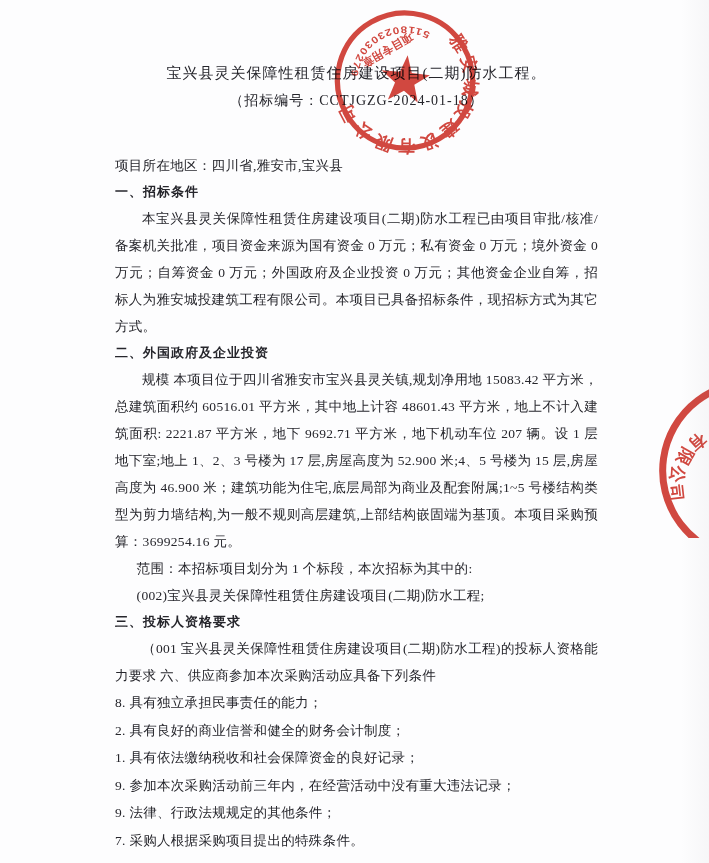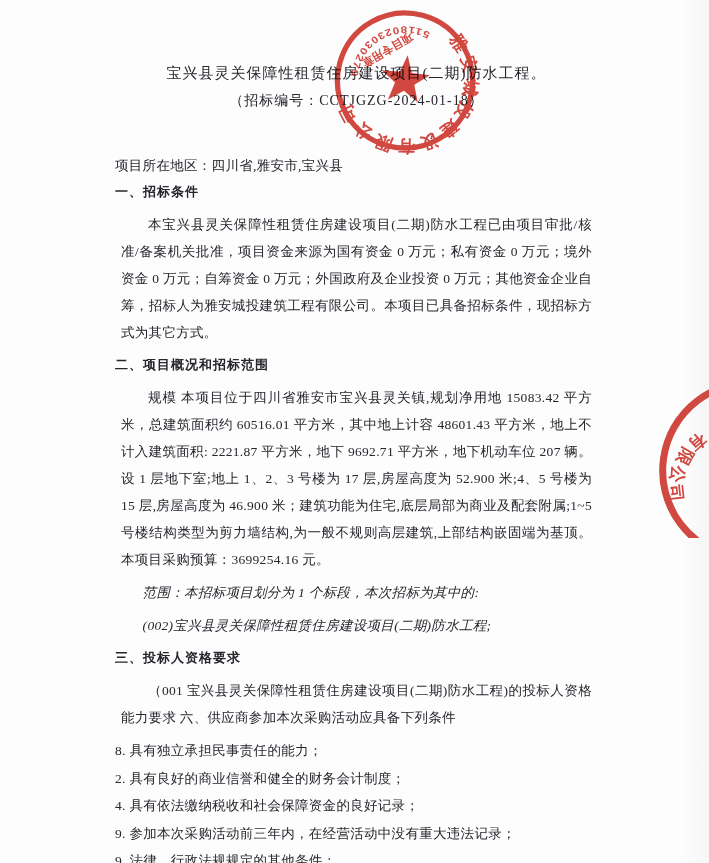--- a/index.html
+++ b/index.html
@@ -25,23 +25,23 @@
     margin:0;text-align:center;font-size:15px;font-weight:normal;
     line-height:22px;letter-spacing:1px;
   }
   .doc-subtitle{
     margin:7px 0 0 0;text-align:center;font-size:14px;line-height:20px;letter-spacing:1px;
   }
   .loc{margin:41px 0 0 0;line-height:27px;}
   .sec-heading{
     margin:0;font-size:13px;font-weight:bold;line-height:26px;letter-spacing:1px;
   }
-  .para{margin:6px;text-align:justify;}
+  .para{margin:0;text-align:justify;}
   .indent{text-indent:2em;}
-  .indent-sm{text-indent:1.6em;font-style:italic;}
+  .indent-sm{text-indent:1.6em;}
   .cond{margin:0;line-height:27.5px;text-align:justify;}
   .seal-main{
     position:absolute;left:330px;top:4px;width:150px;height:153px;
     mix-blend-mode:multiply;pointer-events:none;
   }
   .seal-side{
     position:absolute;left:639px;top:388px;width:70px;height:150px;
     mix-blend-mode:multiply;pointer-events:none;overflow:hidden;
   }
   .seal-main svg,.seal-side svg{display:block;width:100%;height:100%;}
@@ -55,31 +55,31 @@
 
   <div class="content">
     <h1 class="doc-title">宝兴县灵关保障性租赁住房建设项目(二期)防水工程。</h1>
     <div class="doc-subtitle">（招标编号：CCTJGZG-2024-01-18）</div>
 
     <p class="loc">项目所在地区：四川省,雅安市,宝兴县</p>
 
     <h2 class="sec-heading">一、招标条件</h2>
     <p class="para indent">本宝兴县灵关保障性租赁住房建设项目(二期)防水工程已由项目审批/核准/备案机关批准，项目资金来源为国有资金 0 万元；私有资金 0 万元；境外资金 0 万元；自筹资金 0 万元；外国政府及企业投资 0 万元；其他资金企业自筹，招标人为雅安城投建筑工程有限公司。本项目已具备招标条件，现招标方式为其它方式。</p>
 
-    <h2 class="sec-heading">二、项目概况和招标范围</h2>
+    <h2 class="sec-heading">二、外国政府及企业投资</h2>
     <p class="para indent">规模 本项目位于四川省雅安市宝兴县灵关镇,规划净用地 15083.42 平方米，总建筑面积约 60516.01 平方米，其中地上计容 48601.43 平方米，地上不计入建筑面积: 2221.87 平方米，地下 9692.71 平方米，地下机动车位 207 辆。设 1 层地下室;地上 1、2、3 号楼为 17 层,房屋高度为 52.900 米;4、5 号楼为 15 层,房屋高度为 46.900 米；建筑功能为住宅,底层局部为商业及配套附属;1~5 号楼结构类型为剪力墙结构,为一般不规则高层建筑,上部结构嵌固端为基顶。本项目采购预算：3699254.16 元。</p>
     <p class="para indent-sm">范围：本招标项目划分为 1 个标段，本次招标为其中的:</p>
     <p class="para indent-sm">(002)宝兴县灵关保障性租赁住房建设项目(二期)防水工程;</p>
 
     <h2 class="sec-heading">三、投标人资格要求</h2>
     <p class="para indent">（001 宝兴县灵关保障性租赁住房建设项目(二期)防水工程)的投标人资格能力要求 六、供应商参加本次采购活动应具备下列条件</p>
 
     <p class="cond">8. 具有独立承担民事责任的能力；</p>
     <p class="cond">2. 具有良好的商业信誉和健全的财务会计制度；</p>
-    <p class="cond">4. 具有依法缴纳税收和社会保障资金的良好记录；</p>
+    <p class="cond">1. 具有依法缴纳税收和社会保障资金的良好记录；</p>
     <p class="cond">9. 参加本次采购活动前三年内，在经营活动中没有重大违法记录；</p>
     <p class="cond">9. 法律、行政法规规定的其他条件；</p>
     <p class="cond">7. 采购人根据采购项目提出的特殊条件。</p>
 
   </div>
 
   <div class="seal-main">
     <svg viewBox="0 0 200 200" xmlns="http://www.w3.org/2000/svg">
       <defs>
         <path id="arcTop" d="M 22.1,118 A 80,80 0 1 1 177.9,118" fill="none"></path>

